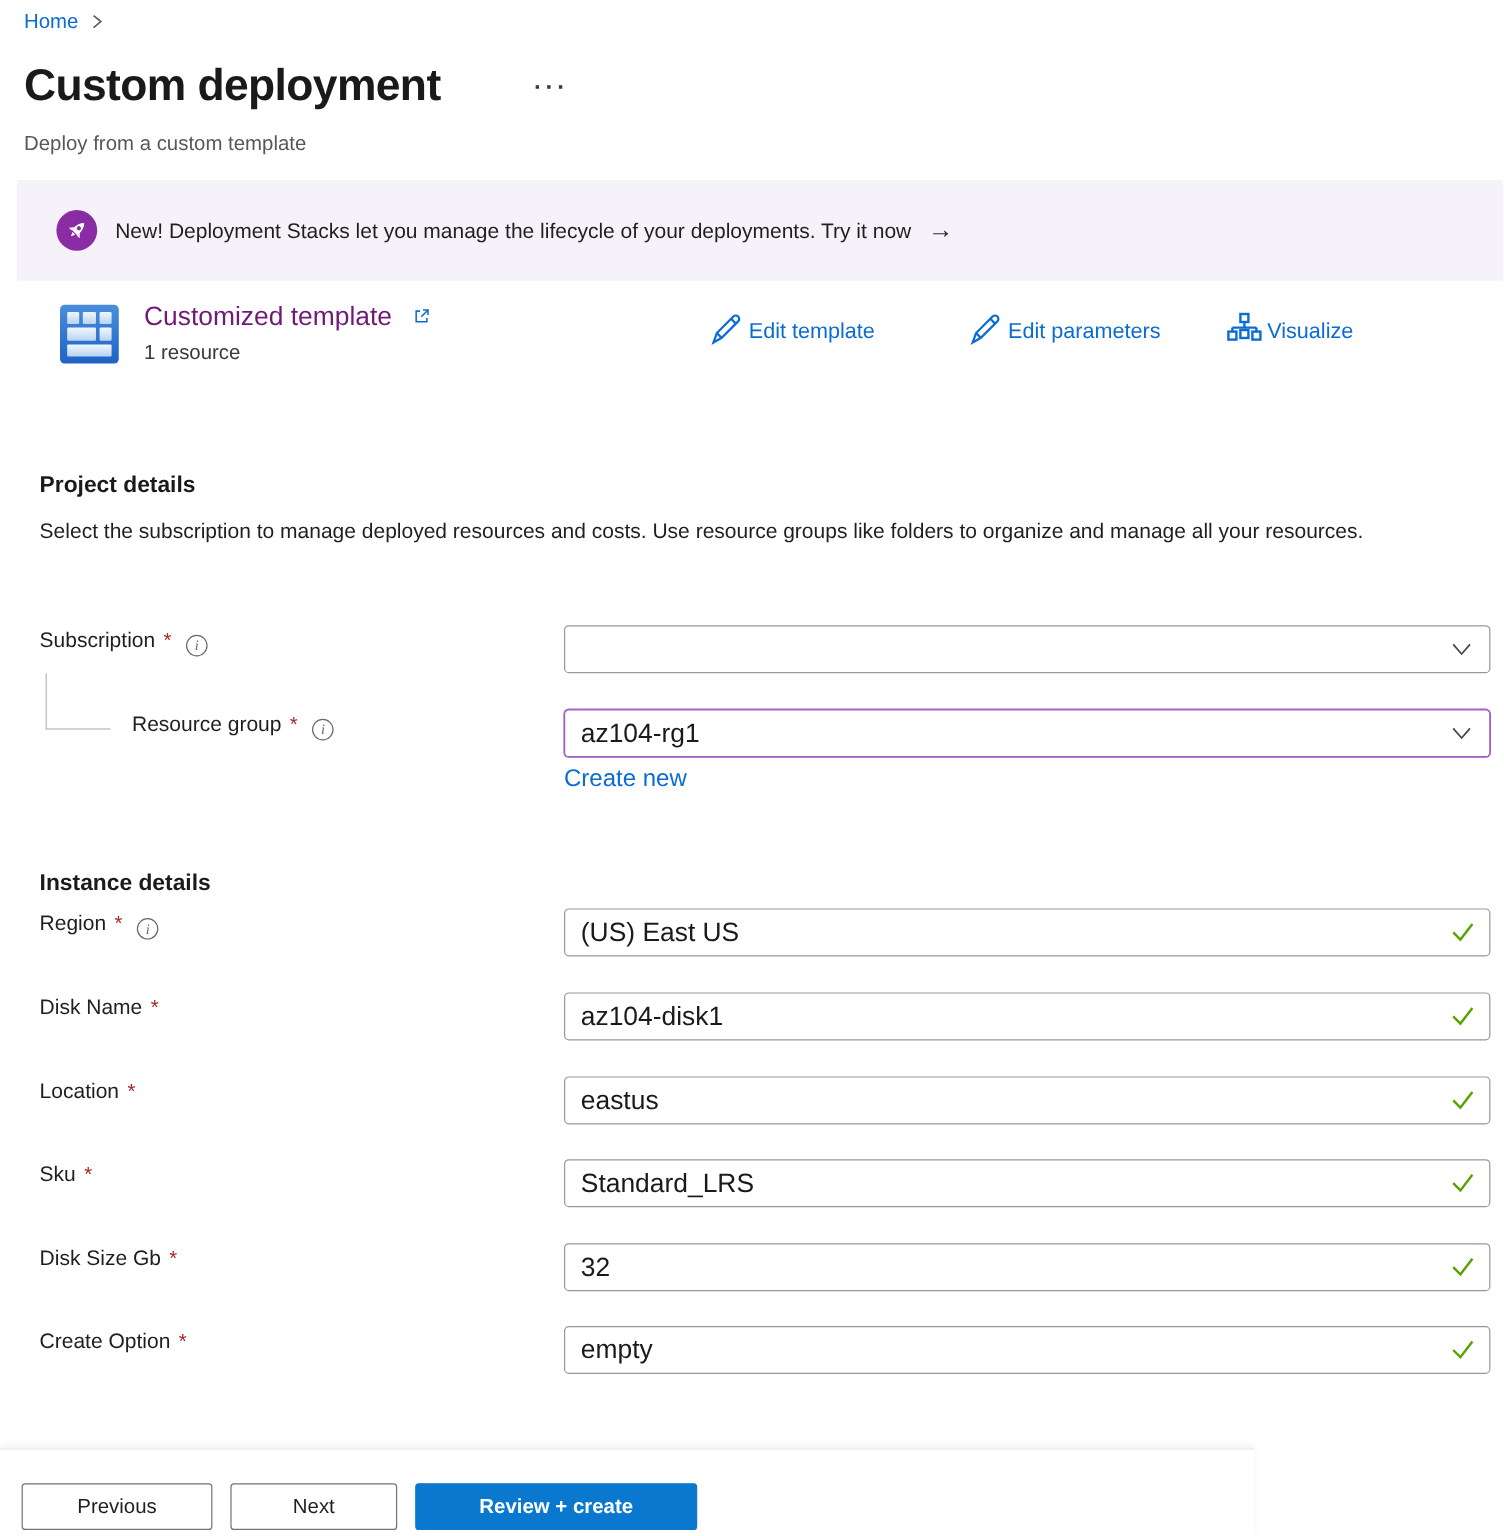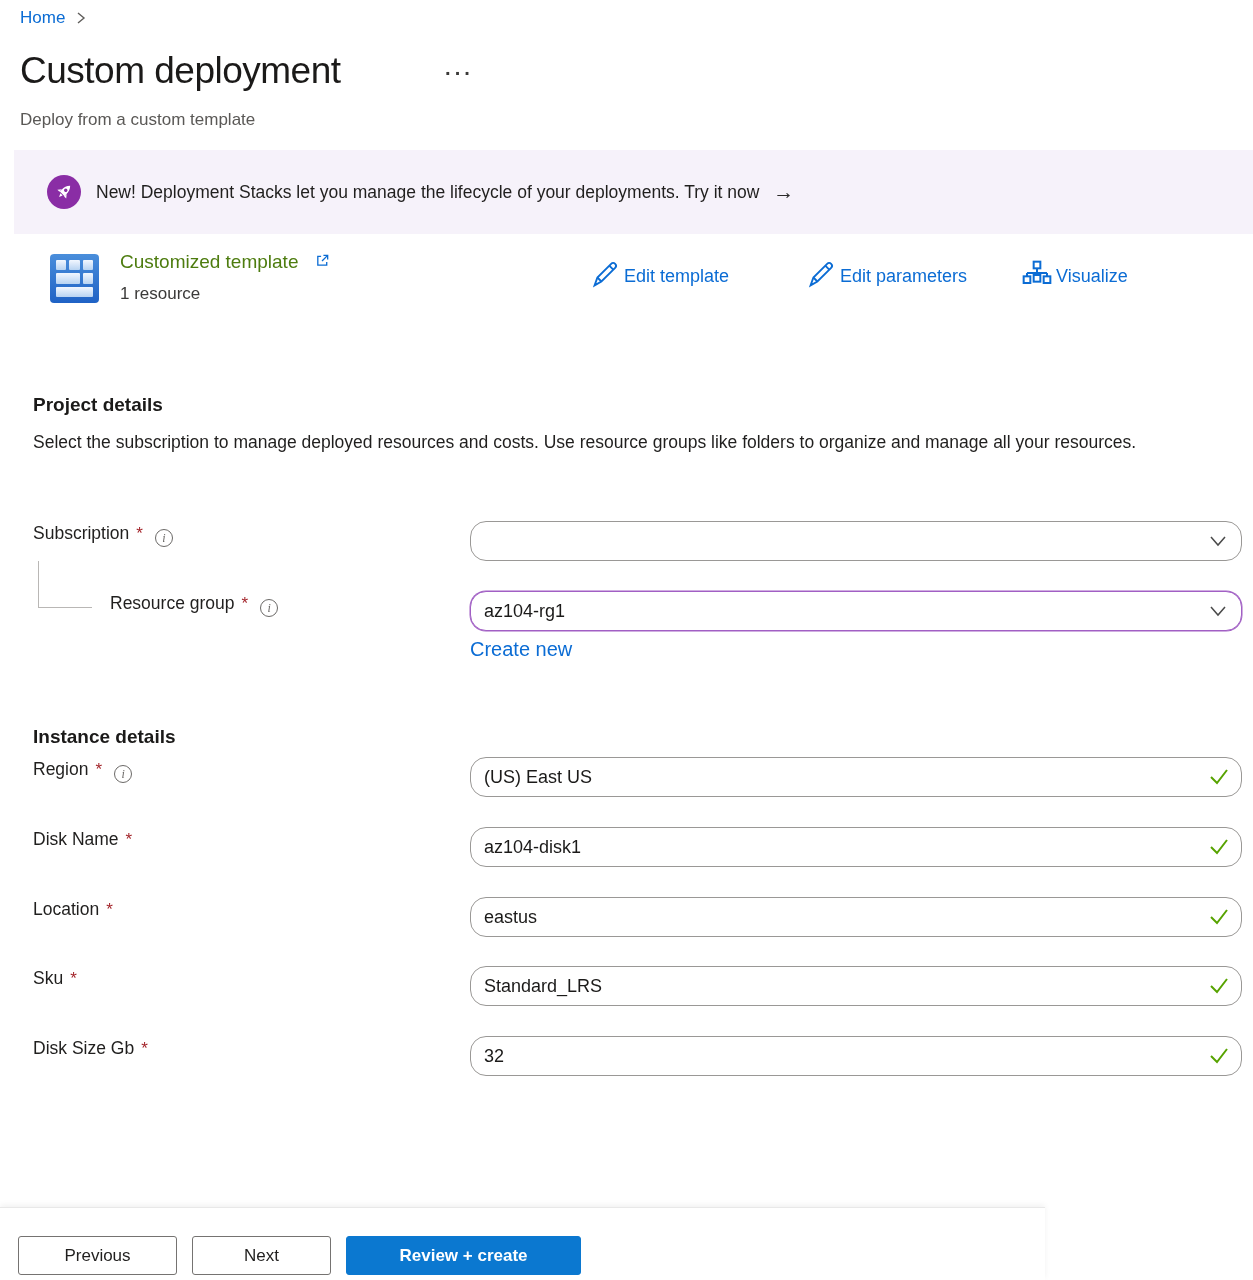--- a/index.html
+++ b/index.html
@@ -6,56 +6,56 @@
   html,body { background:#fff; }
   body { font-family:"Liberation Sans", sans-serif; color:#1b1a19; }
   .canvas { position:relative; width:1253px; height:1280px; overflow:hidden; background:#fff; }
 
   
   .breadcrumb { position:absolute; top:8px; left:20px; font-size:17px; display:flex; align-items:center; gap:10px; }
   .breadcrumb a { color:#0b6cd4; text-decoration:none; cursor:pointer; }
   .crumb-chev { color:#5f5d5b; display:inline-flex; }
 
   
-  .page-title { position:absolute; top:50px; left:20px; font-size:37px; font-weight:400; color:#1b1a19; letter-spacing:-0.5px; }
+  .page-title { position:absolute; top:50px; left:20px; font-size:37px; font-weight:700; color:#1b1a19; letter-spacing:-0.5px; }
   .ellipsis-btn { position:absolute; top:62px; left:445px; font-size:20px; font-weight:700; color:#3b3a39; letter-spacing:3px; cursor:pointer; background:none; border:none; font-family:inherit; }
   .page-subtitle { position:absolute; top:110px; left:20px; font-size:17px; color:#5a5856; }
 
   
   .banner { position:absolute; top:150px; left:14px; width:1239px; height:84px; background:#f6f2fa; display:flex; align-items:center; padding-left:33px; }
   .rocket-circle { width:34px; height:34px; border-radius:50%; background:#8a2da5; display:flex; align-items:center; justify-content:center; flex:0 0 34px; }
   .banner-text { margin-left:15px; font-size:17.5px; color:#201f1e; }
   .banner-arrow { margin-left:14px; font-size:21px; color:#2b2a29; }
 
   
   .tpl-icon { position:absolute; top:254px; left:50px; width:49px; height:49px; border-radius:4px;
     background:linear-gradient(180deg,#4a8edb 0%,#1f62c5 100%); padding:6px; display:grid;
     grid-template-columns:1fr 1fr 1fr; grid-template-rows:1fr 1fr 1fr; gap:3px; }
   .tpl-icon .cell { background:linear-gradient(180deg,#f2f7ff 0%,#b7d3f2 100%); border-radius:1px; }
   .tpl-icon .c-span2 { grid-column:span 2; }
   .tpl-icon .c-span3 { grid-column:span 3; }
-  .tpl-link { position:absolute; top:251px; left:120px; font-size:19px; color:#4d7c0f; text-decoration:none; display:flex; align-items:center; gap:17px; cursor:pointer; }
+  .tpl-link { position:absolute; top:251px; left:120px; font-size:22px; color:#701a75; text-decoration:none; display:flex; align-items:center; gap:17px; cursor:pointer; }
   .tpl-count { position:absolute; top:284px; left:120px; font-size:17px; color:#3b3a39; }
 
   .actions { position:absolute; top:259px; left:589px; width:648px; display:flex; }
   .action-item { flex:1 1 0; display:flex; flex-direction:row; align-items:center; gap:3px; color:#0b6cd4; cursor:pointer; background:none; border:none; font-family:inherit; }
   .action-item .alabel { font-size:18px; color:#0b6cd4; }
 
   
   .section-heading { position:absolute; left:33px; font-size:19px; font-weight:700; color:#1b1a19;margin-top:15px; }
   .desc { position:absolute; top:427px; left:33px; width:1150px; font-size:17.5px; line-height:31px; color:#201f1e; }
 
   
   .form-row { position:absolute; left:0; width:1253px; height:40px; }
   .flabel { position:absolute; left:33px; top:0; height:40px; line-height:24px; font-size:17.5px; color:#201f1e; white-space:nowrap; }
   .flabel.indent { left:110px; }
   .req { color:#a4262c; margin-left:7px; font-size:17px; }
   .info-badge { display:inline-flex; align-items:center; justify-content:center; width:18px; height:18px; border:1px solid #6b6967; border-radius:50%; color:#6b6967; font-size:12px; margin-left:12px; vertical-align:-3px; font-family:"Liberation Serif", serif; font-style:italic; cursor:default; }
   .fwrap { position:absolute; left:470px; top:0; width:772px; height:40px; }
-  .fin { width:100%; height:40px; border:1px solid #9a9896; border-radius:16px; font-size:18px; font-family:inherit; color:#1b1a19; padding:0 46px 0 13px; background:#fff; outline:none; }
+  .fin { width:100%; height:40px; border:1px solid #9a9896; border-radius:4px; font-size:22px; font-family:inherit; color:#1b1a19; padding:0 46px 0 13px; background:#fff; outline:none; }
   .fin.focus-purple { border-color:#a15fc4; border-width:1px; box-shadow:0 0 0 0.5px #a15fc4; }
   .chev-down { position:absolute; right:15px; top:13px; pointer-events:none; }
   .check-mark { position:absolute; right:13px; top:11px; pointer-events:none; }
 
   .connector { position:absolute; top:561px; left:38px; width:54px; height:47px; border-left:1px solid #b9b7b5; border-bottom:1px solid #b9b7b5; }
 
   .create-new { position:absolute; top:638px; left:470px; font-size:20px; color:#0b6cd4; text-decoration:none; cursor:pointer; }
 
   
   .footer { position:absolute; left:0; top:1207px; width:1045px; height:73px; background:#fff; border-top:1px solid #e8e8e8; box-shadow:0 -2px 6px rgba(0,0,0,0.06); }
@@ -257,20 +257,33 @@
     <div class="fwrap">
       <input class="fin" value="32" style="">
       <span class="check-mark">
         <svg width="20" height="17" viewBox="0 0 20 17">
             <polyline points="2,9 8,15 18,2" fill="none" stroke="#57a300" stroke-width="2"></polyline>
           </svg>
       </span>
     </div>
   </div>
 
+  <div class="form-row" style="top:1105px">
+    <div class="flabel">
+      <span>Create Option</span><span class="req">*</span>
+    </div>
+    <div class="fwrap">
+      <input class="fin" value="empty" style="">
+      <span class="check-mark">
+        <svg width="20" height="17" viewBox="0 0 20 17">
+            <polyline points="2,9 8,15 18,2" fill="none" stroke="#57a300" stroke-width="2"></polyline>
+          </svg>
+      </span>
+    </div>
+  </div>
 
 
   <div class="footer">
     <button class="btn btn-outline btn-prev">Previous</button>
     <button class="btn btn-outline btn-next">Next</button>
     <button class="btn btn-primary">Review + create</button>
   </div>
 
 </div>
 

